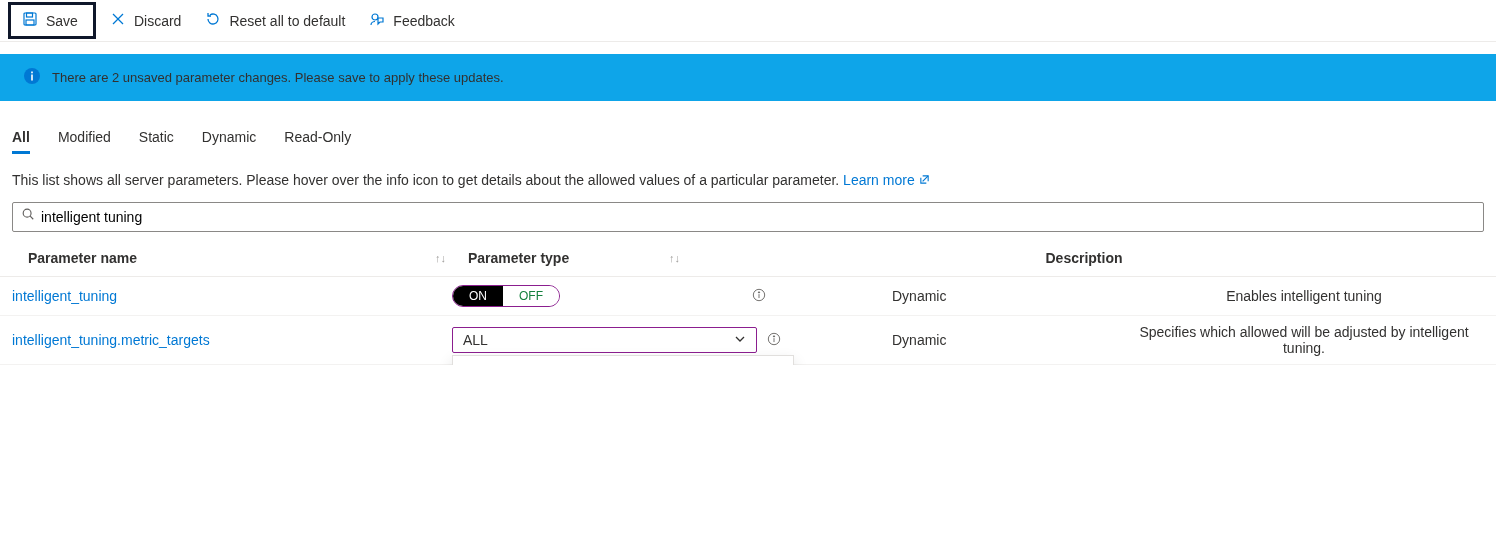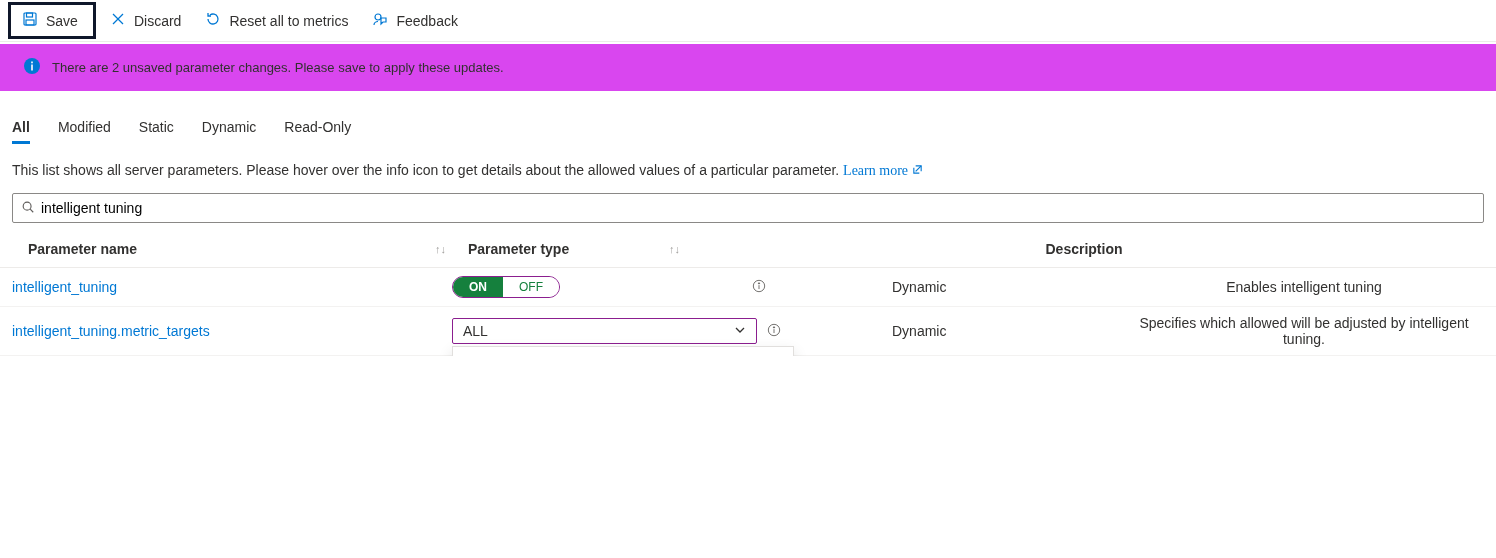--- a/index.html
+++ b/index.html
@@ -5,52 +5,52 @@
 * { box-sizing: border-box; margin: 0; padding: 0; }
 body { font-family: "Segoe UI", Arial, sans-serif; font-size: 14px; color: #323130; background: #fff; }
 
 .toolbar { display: flex; align-items: center; padding: 2px 8px; border-bottom: 1px solid #edebe9; gap: 4px; }
 .toolbar-btn { display: flex; align-items: center; gap: 8px; padding: 6px 10px; background: none; border: none; cursor: pointer; font-size: 14px; color: #323130; }
 .toolbar-btn svg { width: 16px; height: 16px; }
 .save-highlight { border: 3px solid #0f172a; padding: 1px; }
 .save-highlight .toolbar-btn { padding: 5px 14px 5px 10px; }
 .toolbar-btn .accent { color: #0078d4; }
 
-.info-banner { background: #d946ef; padding: 14px 24px; display: flex; align-items: center; gap: 12px; margin-top: 2px; }
+.info-banner { background: #0ea5e9; padding: 14px 24px; display: flex; align-items: center; gap: 12px; margin-top: 12px; }
 .info-banner svg { width: 16px; height: 16px; flex-shrink: 0; }
 .info-banner-text { color: #323130; font-size: 13px; }
 
 .tabs { display: flex; gap: 28px; padding: 0 12px; margin-top: 28px; }
 .tab { padding: 0 0 6px 0; cursor: pointer; font-size: 14px; color: #323130; }
 .tab.active { font-weight: 600; border-bottom: 3px solid #0078d4; }
 
 .description-row { padding: 18px 12px 14px 12px; font-size: 14px; color: #323130; }
-.learn-more { color: #0078d4; text-decoration: none; font-family: Liberation Serif, serif; }
+.learn-more { color: #0078d4; text-decoration: none; }
 .learn-more svg { width: 11px; height: 11px; vertical-align: 0; }
 
 .search-wrap { margin: 0 12px 8px 12px; }
-.search { position: relative; border: 1px solid #8a8886; border-radius: 2px; display: flex; align-items: center; padding: 4px 8px; }
+.search { position: relative; border: 1px solid #8a8886; border-radius: 2px; display: flex; padding: 4px 8px; }
 .search svg { width: 14px; height: 14px; color: #605e5c; }
 .search input { border: none; outline: none; font-size: 14px; padding: 2px 6px; flex: 1; background: transparent; }
 
 .table { width: 100%; }
 .table-header { display: flex; padding: 10px 28px; border-bottom: 1px solid #edebe9; font-weight: 600; font-size: 14px; }
 .col-name { width: 440px; display: flex; align-items: center; justify-content: space-between; padding-right: 22px; }
 .col-value { width: 440px; }
 .col-type { width: 232px; display: flex; align-items: center; justify-content: space-between; padding-right: 20px; }
 .col-desc { flex: 1; text-align: center; }
 .sort-icon { color: #a19f9d; font-size: 11px; }
 
 .table-row { display: flex; padding: 8px 12px; border-bottom: 1px solid #f3f2f1; align-items: center; min-height: 34px; }
 .table-row .col-name a { color: #0078d4; text-decoration: none; }
 .table-row .col-value { display: flex; align-items: center; gap: 10px; }
 
 .toggle { display: inline-flex; border: 1px solid #8b1e8f; border-radius: 14px; overflow: hidden; height: 22px; }
 .toggle span { padding: 2px 16px; font-size: 12px; display: flex; align-items: center; }
-.toggle .on { background: #15803d; color: #fff; font-weight: bold; }
+.toggle .on { background: #000000; color: #fff; }
 .toggle .off { background: #fff; color: #15803d; }
 
 .info-circle { color: #605e5c; }
 .info-circle svg { width: 14px; height: 14px; }
 
 .select-box { width: 305px; border: 1px solid #8b1e8f; border-radius: 2px; padding: 4px 10px; display: flex; justify-content: space-between; align-items: center; cursor: pointer; font-size: 14px; background: #fff; }
 .select-box svg { width: 12px; height: 12px; }
 
 .dropdown { position: absolute; width: 342px; background: #fff; border: 1px solid #e1dfdd; box-shadow: 0 6px 14px rgba(0,0,0,0.12); padding: 4px 0; }
 .dropdown-item { display: flex; align-items: center; gap: 12px; padding: 7px 12px; cursor: pointer; font-size: 14px; }
@@ -87,21 +87,21 @@
     </span>
     <span>Discard</span>
   </button>
   <button class="toolbar-btn">
     <span class="accent">
       <svg viewBox="0 0 16 16" fill="none" stroke="#0078d4" stroke-width="1.3">
           <path d="M3 8a5 5 0 1 0 2-4"></path>
           <polyline points="3,2 3,5 6,5"></polyline>
         </svg>
     </span>
-    <span>Reset all to metrics</span>
+    <span>Reset all to default</span>
   </button>
   <button class="toolbar-btn">
     <span class="accent">
       <svg viewBox="0 0 16 16" fill="none" stroke="#0078d4" stroke-width="1.2">
           <circle cx="6" cy="6" r="3"></circle>
           <path d="M2 14c0-2 2-3.5 4-3.5"></path>
           <path d="M9 7h5v4h-3l-2 2v-2h0z"></path>
         </svg>
     </span>
     <span>Feedback</span>

